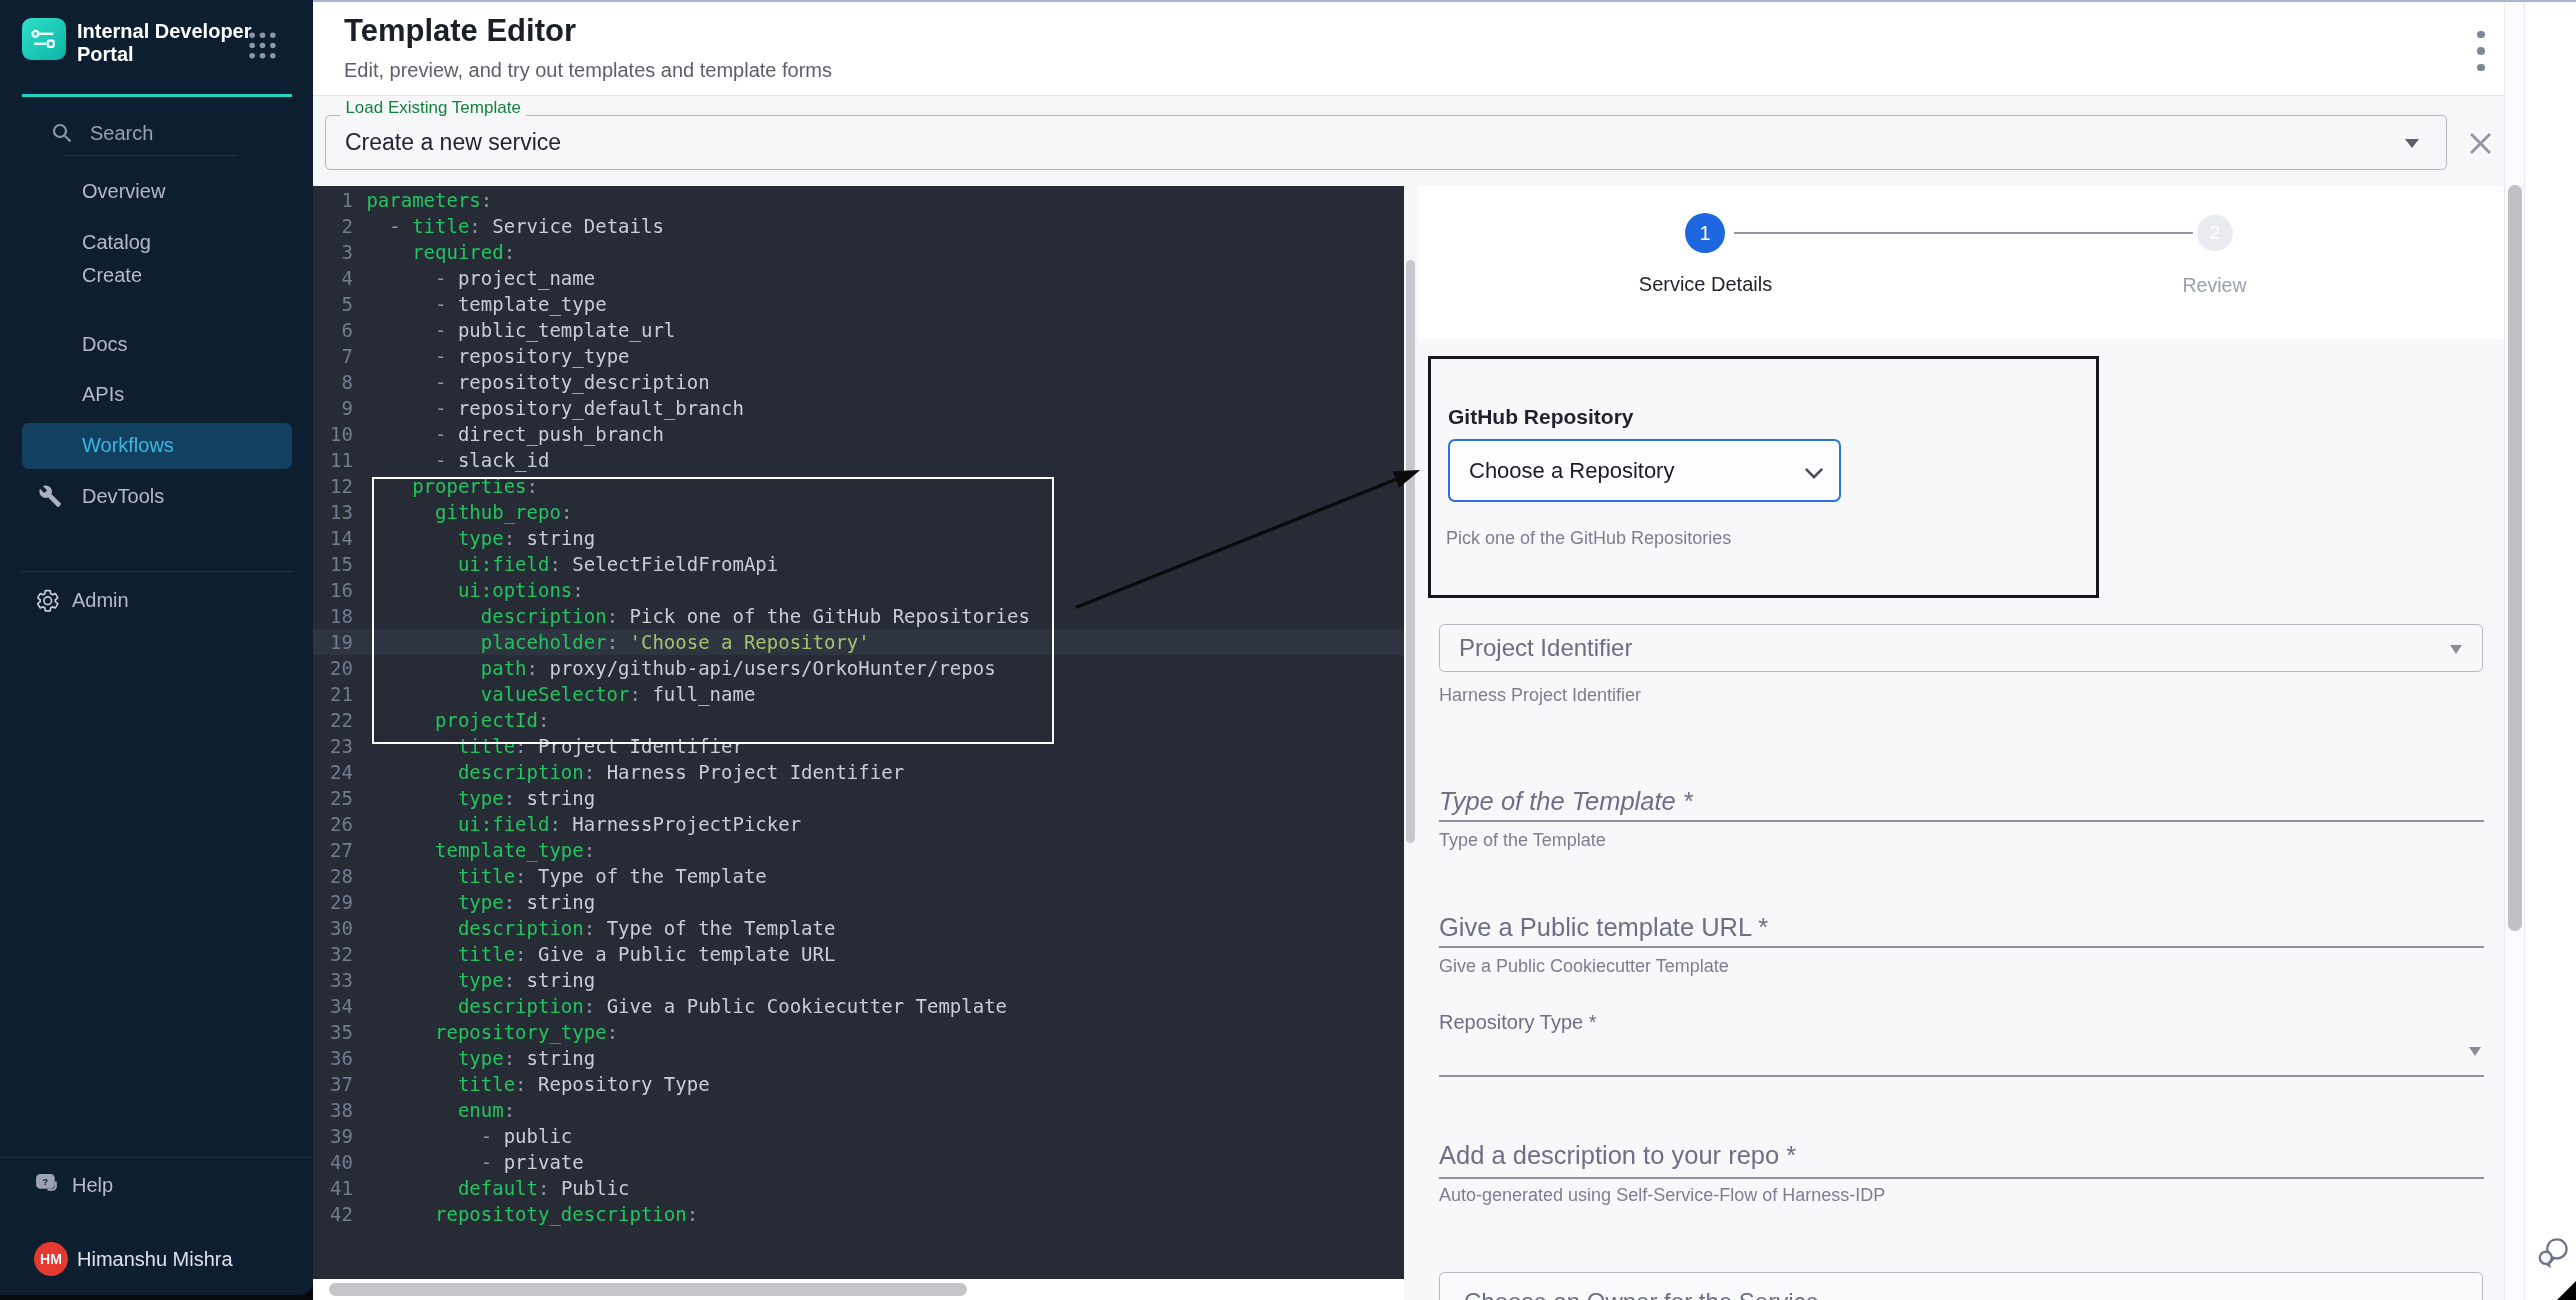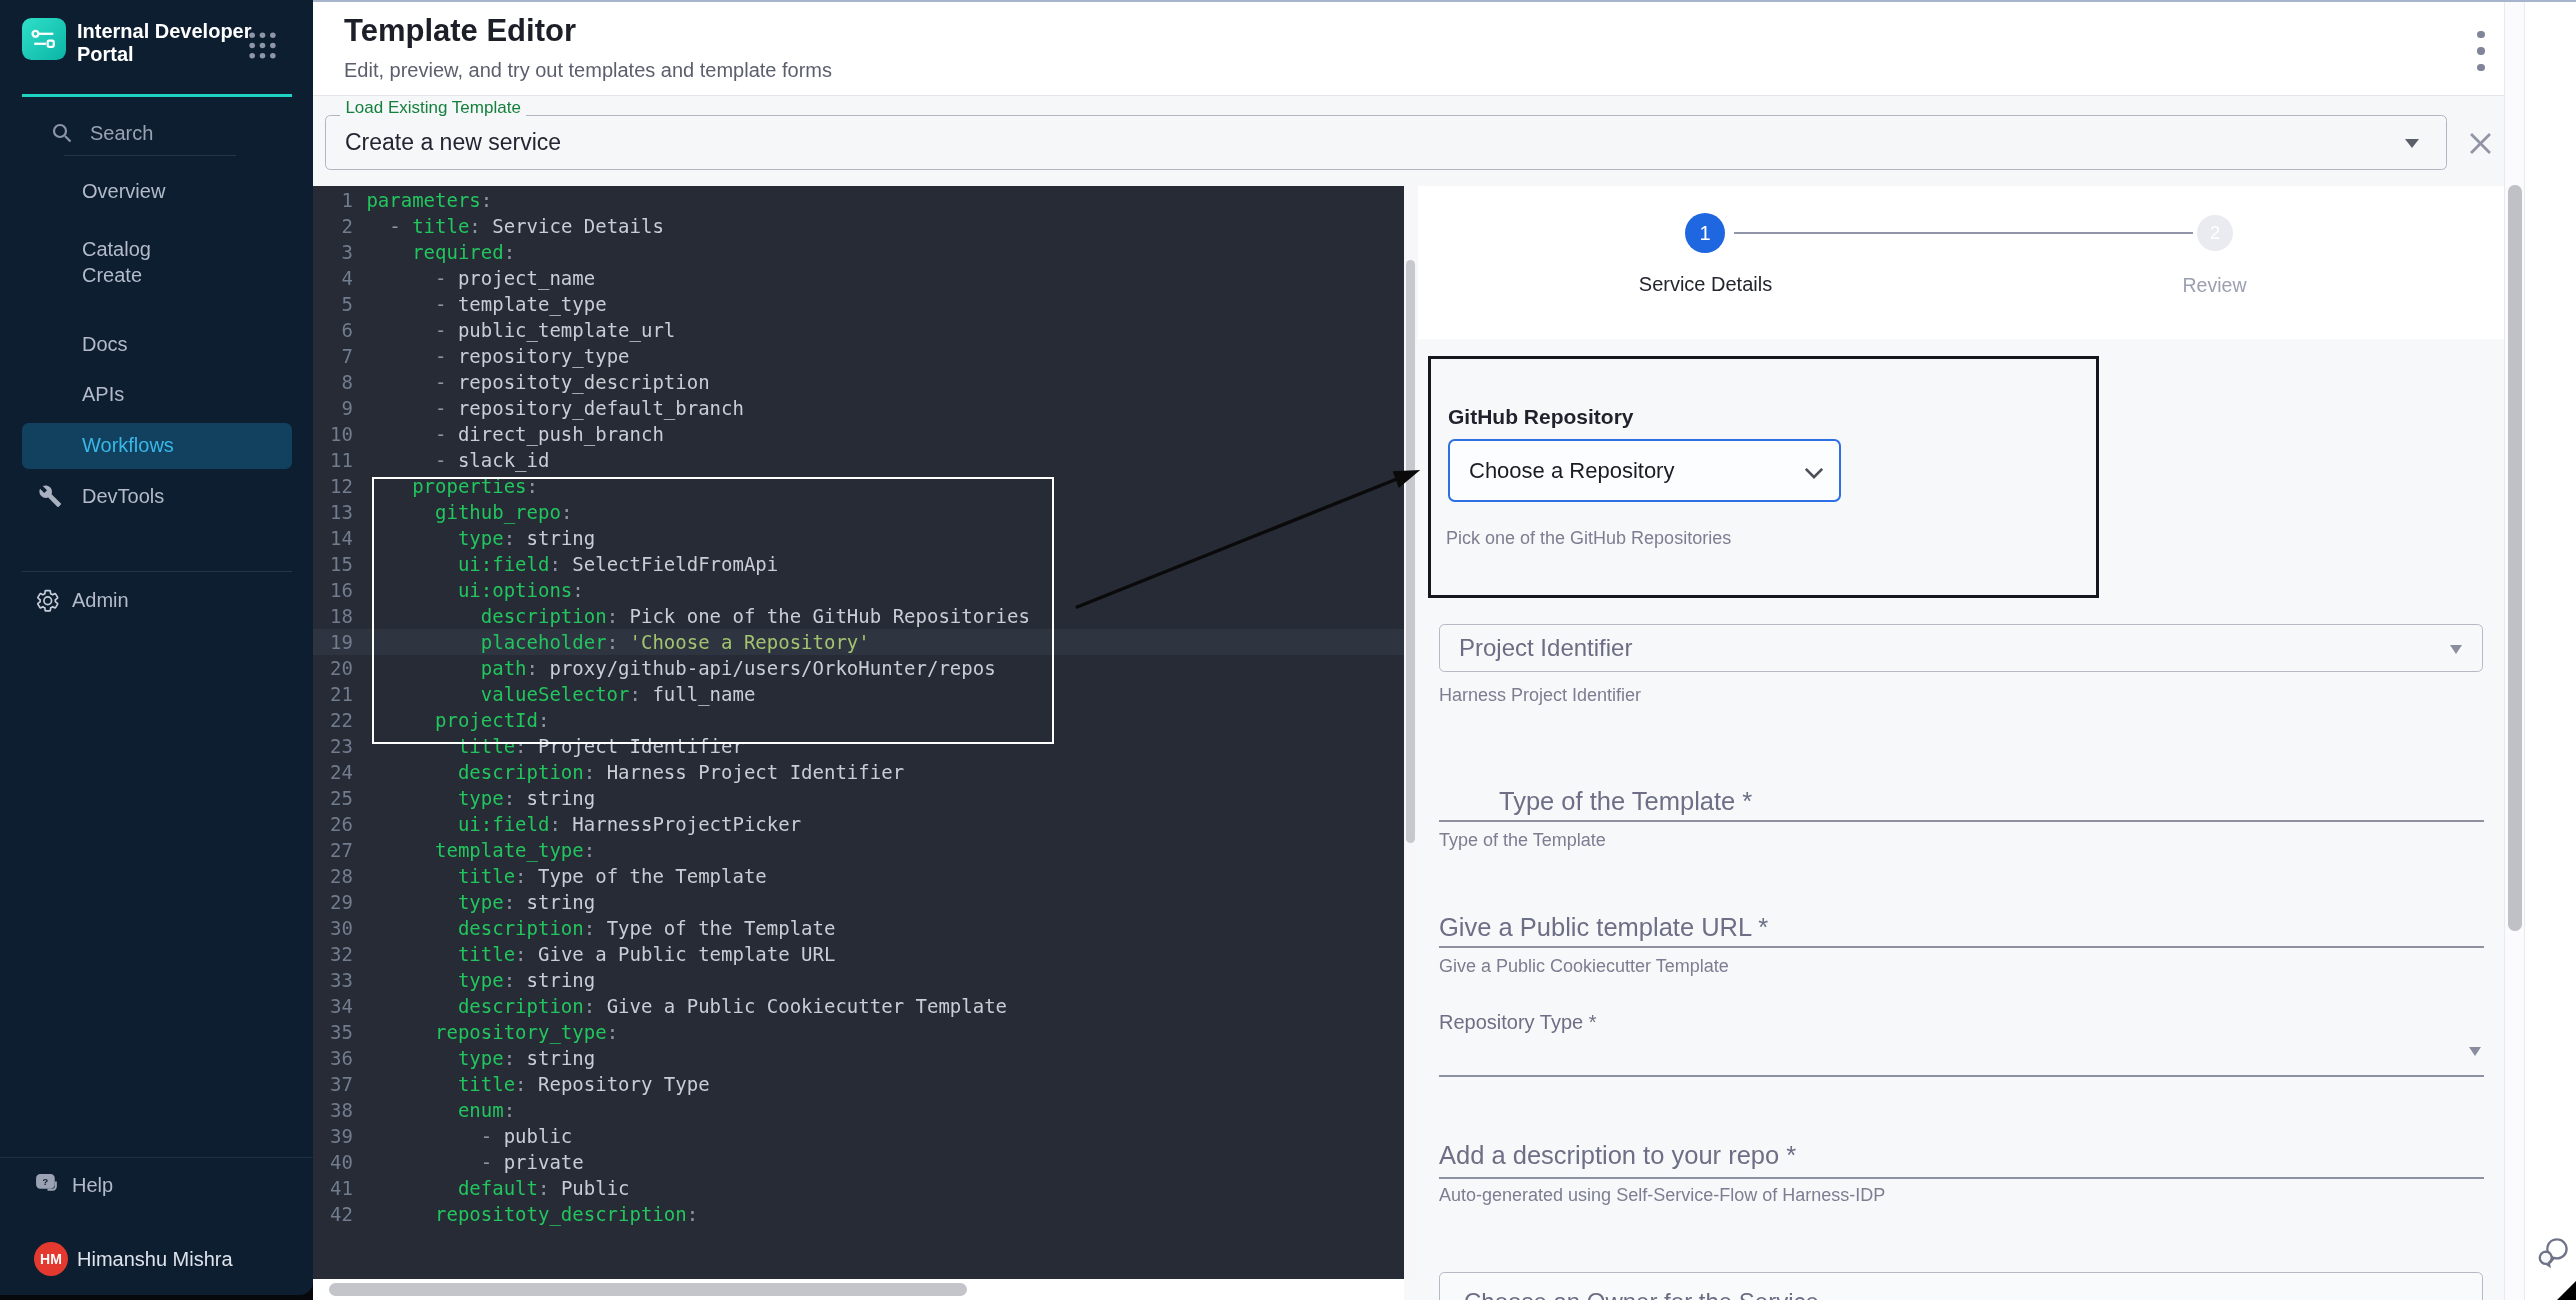--- a/index.html
+++ b/index.html
@@ -153,21 +153,21 @@
             <line x1="15" y1="15" x2="20.5" y2="20.5"></line>
         </svg>
       </span>
       <span class="lbl">Search</span>
     </div>
     <div class="side-divider" style="left:64px; top:155px; width:172px;"></div>
 
     <div class="side-row" style="top:172px;">
         <span class="lbl">Overview</span>
       </div>
-    <div class="side-row" style="top:223px;align-items:flex-end;">
+    <div class="side-row" style="top:223px;">
         <span class="lbl">Catalog</span>
       </div>
     <div class="side-row" style="top:256px;">
         <span class="lbl">Create</span>
       </div>
     <div class="side-row" style="top:325px;">
         <span class="lbl">Docs</span>
       </div>
     <div class="side-row" style="top:375px;">
         <span class="lbl">APIs</span>
@@ -308,21 +308,21 @@
     </span>
   </div>
   <div class="abs gh-helper">Pick one of the GitHub Repositories</div>
 
   <div class="abs pi-select">
     <span class="pi-value">Project Identifier</span>
     <span class="pi-caret tri-down"></span>
   </div>
   <div class="abs pi-helper">Harness Project Identifier</div>
 
-  <div class="fld-label-lg" style="left:1499px; top:787px;">Type of the Template *</div>
+  <div class="fld-label-lg" style="left:1439px; top:787px;font-style:italic;">Type of the Template *</div>
   <div class="fld-underline" style="top:820px;"></div>
   <div class="fld-helper" style="top:830px;">Type of the Template</div>
 
   <div class="fld-label-lg" style="left:1439px; top:913px;">Give a Public template URL *</div>
   <div class="fld-underline" style="top:946px;"></div>
   <div class="fld-helper" style="top:956px;">Give a Public Cookiecutter Template</div>
 
   <div class="fld-label-sm" style="left:1439px; top:1011px;">Repository Type *</div>
   <div class="abs rt-caret tri-down"></div>
   <div class="fld-underline" style="top:1075px;"></div>

